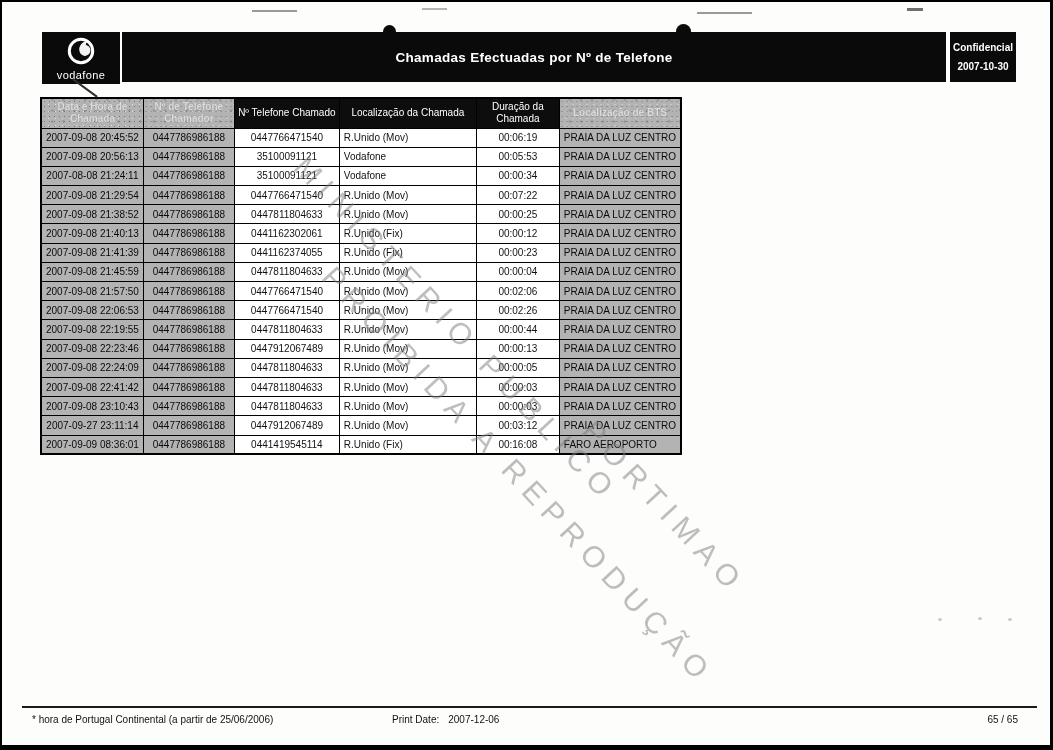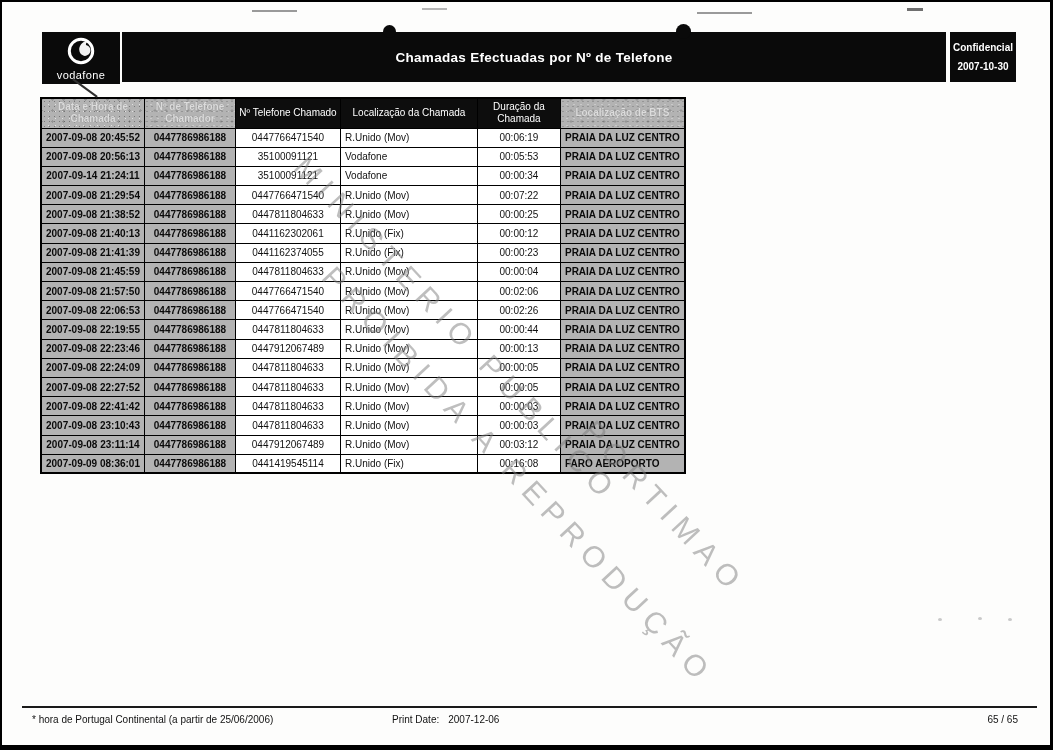--- a/index.html
+++ b/index.html
@@ -33,21 +33,21 @@
   td.lft{text-align:left;}
   .redacted, table.calls th.red{
     background-color:#b3b3b3 !important;
     background-image:
       radial-gradient(rgba(70,70,70,.55) 11%, transparent 12%),
       radial-gradient(rgba(235,235,235,.8) 9%, transparent 10%),
       radial-gradient(rgba(90,90,90,.35) 13%, transparent 14%);
     background-size:5px 5px,7px 7px,11px 11px;
     background-position:0 0,3px 2px,5px 6px;
   }
-  td.redacted{font-weight:700;color:#0a0a0a;margin-top:16px;}
+  td.redacted{font-weight:400;color:#0a0a0a;margin-top:16px;}
   
   .wm{position:absolute;transform:rotate(47deg);transform-origin:left top;
     color:rgba(125,125,125,.5);font-size:30px;letter-spacing:8px;white-space:nowrap;
     z-index:4;pointer-events:none;}
   .wm1{left:310px;top:148px;}
   .wm2{left:338px;top:258px;}
   .wm3{left:598px;top:412px;}
   
   .footer-rule{position:absolute;left:20px;top:704px;width:1015px;border-top:2px solid #1a1a1a;}
   .footer-note{position:absolute;left:30px;top:712px;font-size:10px;color:#111;}
@@ -139,21 +139,21 @@
         </tr>
         <tr>
           <td class="redacted ctr">2007-09-08 20:56:13</td>
           <td class="redacted ctr">0447786986188</td>
           <td class="ctr">35100091121</td>
           <td class="lft">Vodafone</td>
           <td class="ctr">00:05:53</td>
           <td class="redacted lft">PRAIA DA LUZ CENTRO</td>
         </tr>
         <tr>
-          <td class="redacted ctr">2007-09-14 21:24:11</td>
+          <td class="redacted ctr">2007-08-08 21:24:11</td>
           <td class="redacted ctr">0447786986188</td>
           <td class="ctr">35100091121</td>
           <td class="lft">Vodafone</td>
           <td class="ctr">00:00:34</td>
           <td class="redacted lft">PRAIA DA LUZ CENTRO</td>
         </tr>
         <tr>
           <td class="redacted ctr">2007-09-08 21:29:54</td>
           <td class="redacted ctr">0447786986188</td>
           <td class="ctr">0447766471540</td>
@@ -227,45 +227,37 @@
         </tr>
         <tr>
           <td class="redacted ctr">2007-09-08 22:24:09</td>
           <td class="redacted ctr">0447786986188</td>
           <td class="ctr">0447811804633</td>
           <td class="lft">R.Unido (Mov)</td>
           <td class="ctr">00:00:05</td>
           <td class="redacted lft">PRAIA DA LUZ CENTRO</td>
         </tr>
         <tr>
-          <td class="redacted ctr">2007-09-08 22:27:52</td>
-          <td class="redacted ctr">0447786986188</td>
-          <td class="ctr">0447811804633</td>
-          <td class="lft">R.Unido (Mov)</td>
-          <td class="ctr">00:00:05</td>
-          <td class="redacted lft">PRAIA DA LUZ CENTRO</td>
-        </tr>
-        <tr>
           <td class="redacted ctr">2007-09-08 22:41:42</td>
           <td class="redacted ctr">0447786986188</td>
           <td class="ctr">0447811804633</td>
           <td class="lft">R.Unido (Mov)</td>
           <td class="ctr">00:00:03</td>
           <td class="redacted lft">PRAIA DA LUZ CENTRO</td>
         </tr>
         <tr>
           <td class="redacted ctr">2007-09-08 23:10:43</td>
           <td class="redacted ctr">0447786986188</td>
           <td class="ctr">0447811804633</td>
           <td class="lft">R.Unido (Mov)</td>
           <td class="ctr">00:00:03</td>
           <td class="redacted lft">PRAIA DA LUZ CENTRO</td>
         </tr>
         <tr>
-          <td class="redacted ctr">2007-09-08 23:11:14</td>
+          <td class="redacted ctr">2007-09-27 23:11:14</td>
           <td class="redacted ctr">0447786986188</td>
           <td class="ctr">0447912067489</td>
           <td class="lft">R.Unido (Mov)</td>
           <td class="ctr">00:03:12</td>
           <td class="redacted lft">PRAIA DA LUZ CENTRO</td>
         </tr>
         <tr>
           <td class="redacted ctr">2007-09-09 08:36:01</td>
           <td class="redacted ctr">0447786986188</td>
           <td class="ctr">0441419545114</td>

